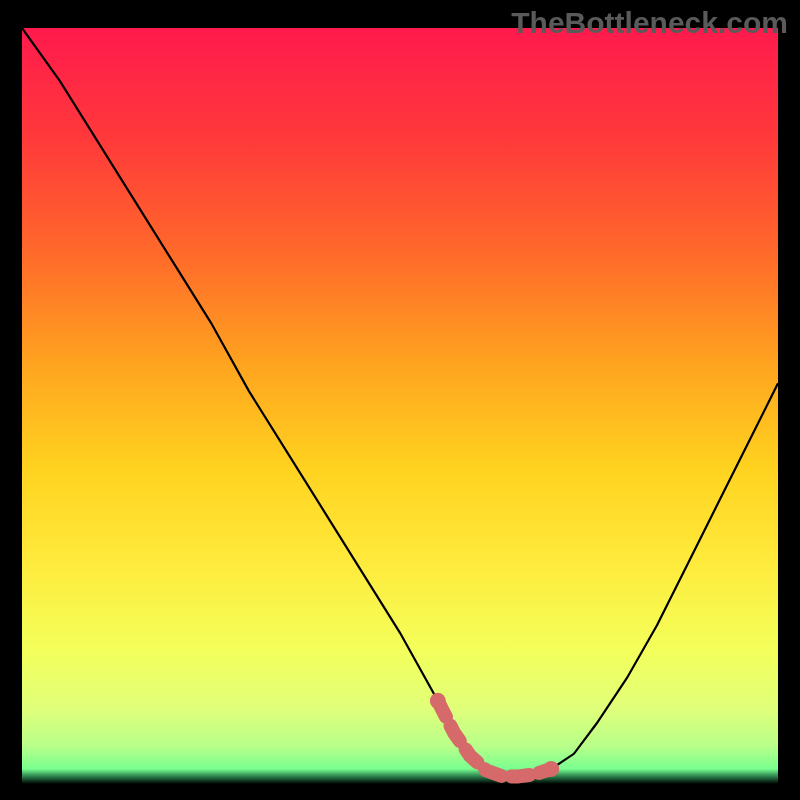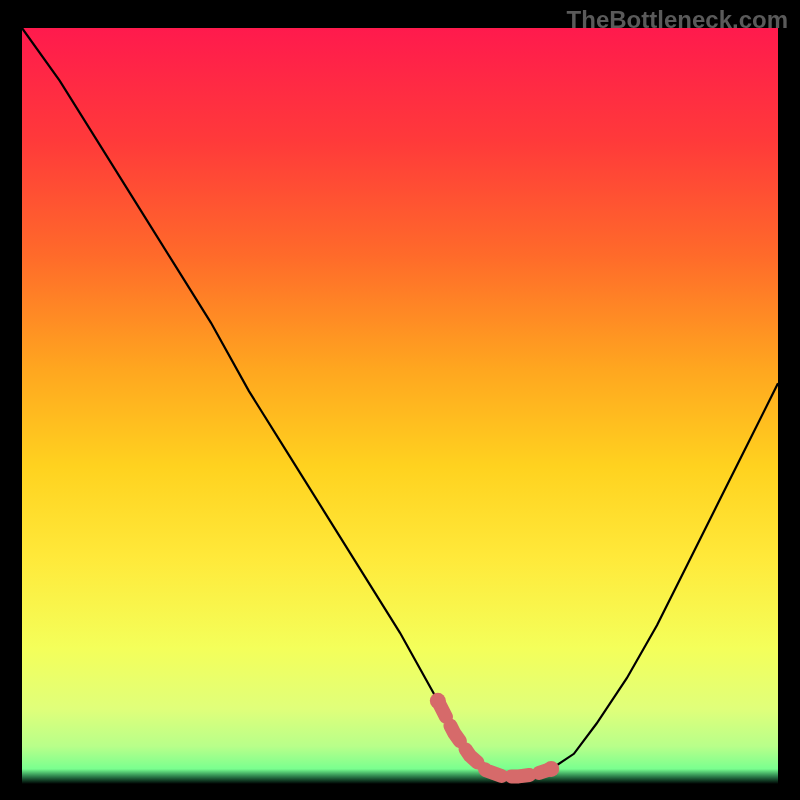--- a/index.html
+++ b/index.html
@@ -15,21 +15,21 @@
     width: 800px;
     height: 800px;
     position: relative;
     background: #000;
   }
   .watermark {
     position: absolute;
     top: 6px;
     right: 12px;
     font-family: Arial, sans-serif;
-    font-size: 24px;
+    font-size: 30px;
     font-weight: bold;
     color: #5a5a5a;
     z-index: 10;
   }
   .plot-area {
     position: absolute;
     left: 22px;
     top: 28px;
     width: 756px;
     height: 756px;

